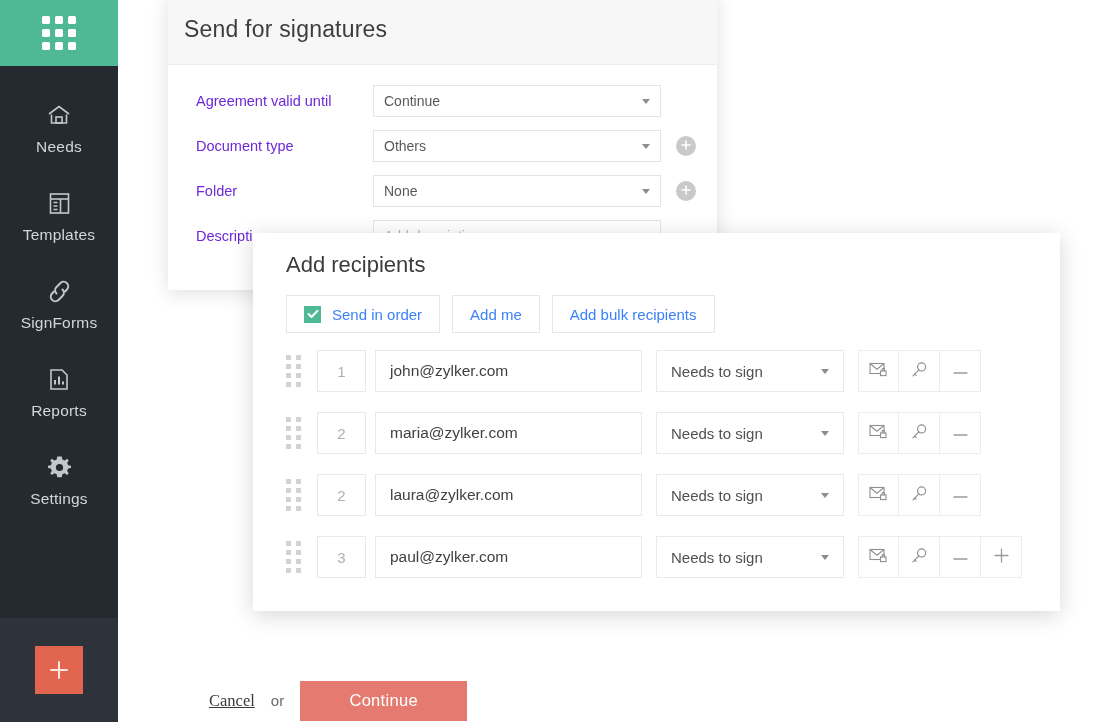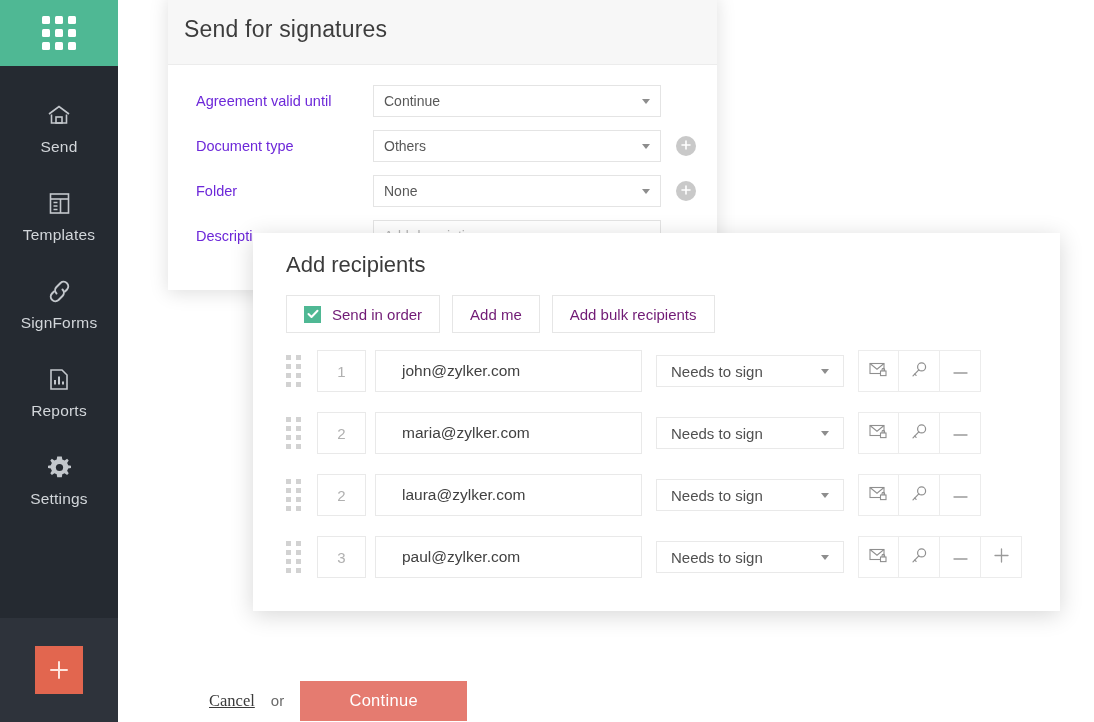--- a/index.html
+++ b/index.html
@@ -81,45 +81,45 @@
   .recip-panel {
     position: absolute; left: 209px; top: 233px; width: 807px; height: 378px;
     background: #ffffff; box-shadow: 0 4px 22px rgba(0,0,0,.16); margin-left: 44px;
   }
   .recip-title { position: absolute; left: 33px; top: 19px; font-size: 22px; color: #3b3b3b; }
 
   .btn-row { position: absolute; left: 33px; top: 62px; display: flex; }
   .obtn {
     height: 38px; border: 1px solid #e6e6e6; background: #fff;
     display: flex; align-items: center; padding: 0 17px; margin-right: 12px;
-    font-size: 15px; color: #701a75; cursor: pointer; box-sizing: border-box;
+    font-size: 15px; color: #3b82f6; cursor: pointer; box-sizing: border-box;
   }
   .chk {
     width: 17px; height: 17px; background: #4fb894; margin-right: 11px;
     display: flex; align-items: center; justify-content: center; flex: 0 0 auto;
   }
 
   .rows { position: absolute; left: 33px; top: 117px; }
   .rrow { display: flex; align-items: center; height: 42px; margin-bottom: 20px; }
 
   .drag { width: 22px; display: grid; grid-template-columns: 5px 5px; grid-gap: 4px 5px; margin-right: 9px; cursor: grab; }
   .drag i { display: block; width: 5px; height: 5px; background: #d2d2d2; }
 
   .numbox {
     width: 49px; height: 42px; border: 1px solid #e9e9e9; background: #fff;
     display: flex; align-items: center; justify-content: center;
     font-size: 15px; color: #b0b0b0; box-sizing: border-box; margin-right: 9px;
   }
   .emailbox {
     width: 267px; height: 42px; border: 1px solid #e9e9e9; background: #fff;
-    display: flex; align-items: center; padding-left: 26px; box-sizing: border-box;
+    display: flex; align-items: center; padding-left: 14px; box-sizing: border-box;
     font-size: 15.5px; color: #414141; margin-right: 14px;
   }
   .rolebox {
-    position: relative; width: 188px; height: 32px; border: 1px solid #e9e9e9; background: #fff;
+    position: relative; width: 188px; height: 42px; border: 1px solid #e9e9e9; background: #fff;
     display: flex; align-items: center; padding: 0 28px 0 14px; box-sizing: border-box;
     font-size: 15px; color: #505050; margin-right: 14px;
   }
   .rolebox .caret { right: 14px; }
 
   .actions { display: flex; }
   .abtn {
     width: 41px; height: 42px; background: #fff; border: 1px solid #ececec;
     border-left: none; display: flex; align-items: center; justify-content: center;
     cursor: pointer; box-sizing: border-box;
@@ -163,21 +163,21 @@
     <div class="nav">
 
       <a class="nav-item" href="#">
         <span class="ico">
           <svg width="26" height="24" viewBox="0 0 26 24" fill="none" stroke="#c3c7cc" stroke-width="1.6">
             <path d="M3 11 L13 3.5 L23 11"></path>
             <path d="M5.5 11.5 V20 H20.5 V11.5"></path>
             <rect x="10" y="14" width="6" height="6"></rect>
           </svg>
         </span>
-        <span class="lbl">Send</span>
+        <span class="lbl">Needs</span>
       </a>
 
 
       <a class="nav-item" href="#">
         <span class="ico">
           <svg width="25" height="25" viewBox="0 0 25 25" fill="none" stroke="#c3c7cc" stroke-width="1.6">
             <rect x="3.5" y="3" width="18" height="19"></rect>
             <path d="M3.5 8 H21.5"></path>
             <path d="M13.5 8 V22"></path>
             <path d="M6.5 11.5 H10.5 M6.5 15 H10.5 M6.5 18.5 H10.5"></path>

